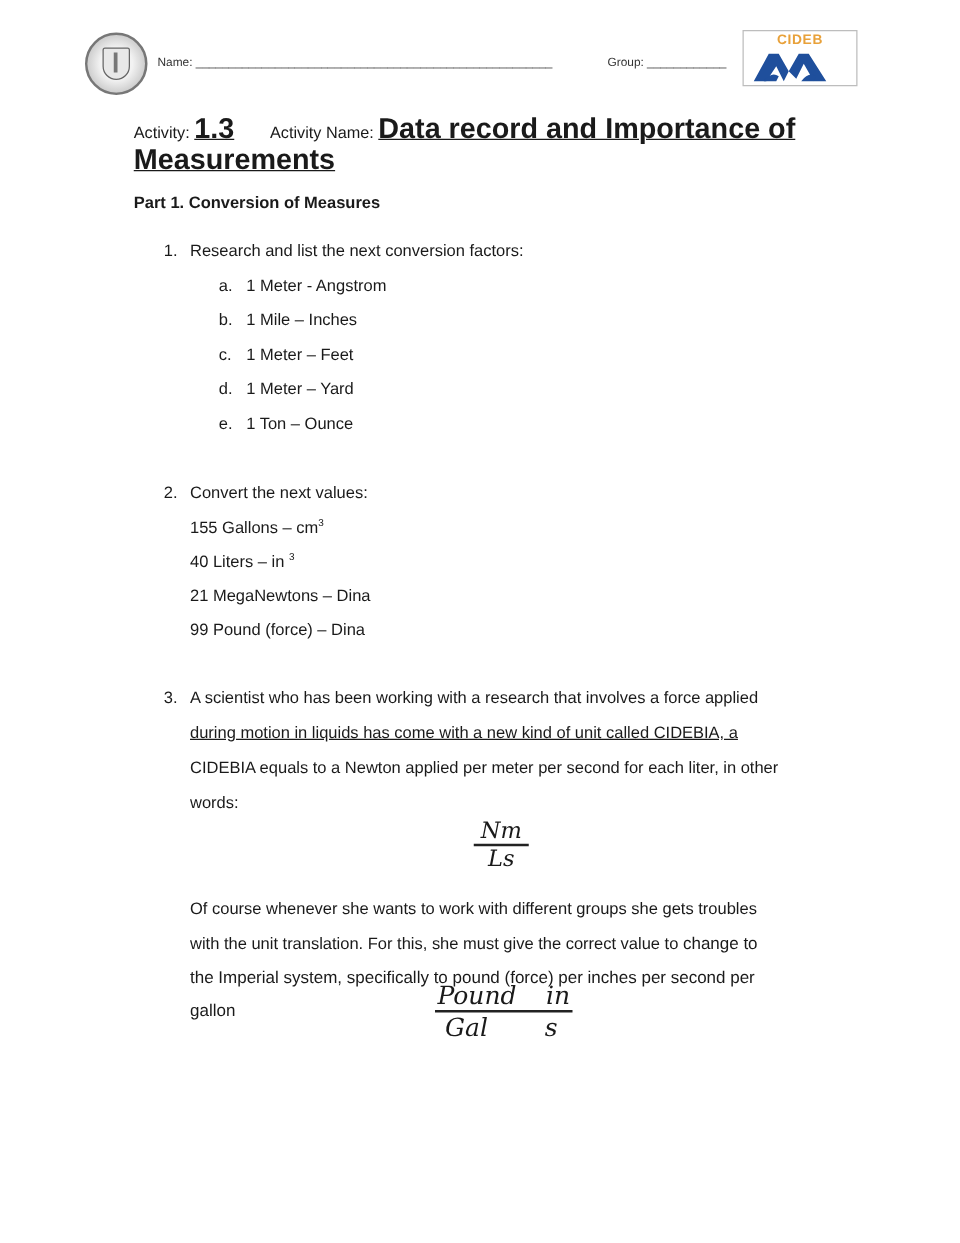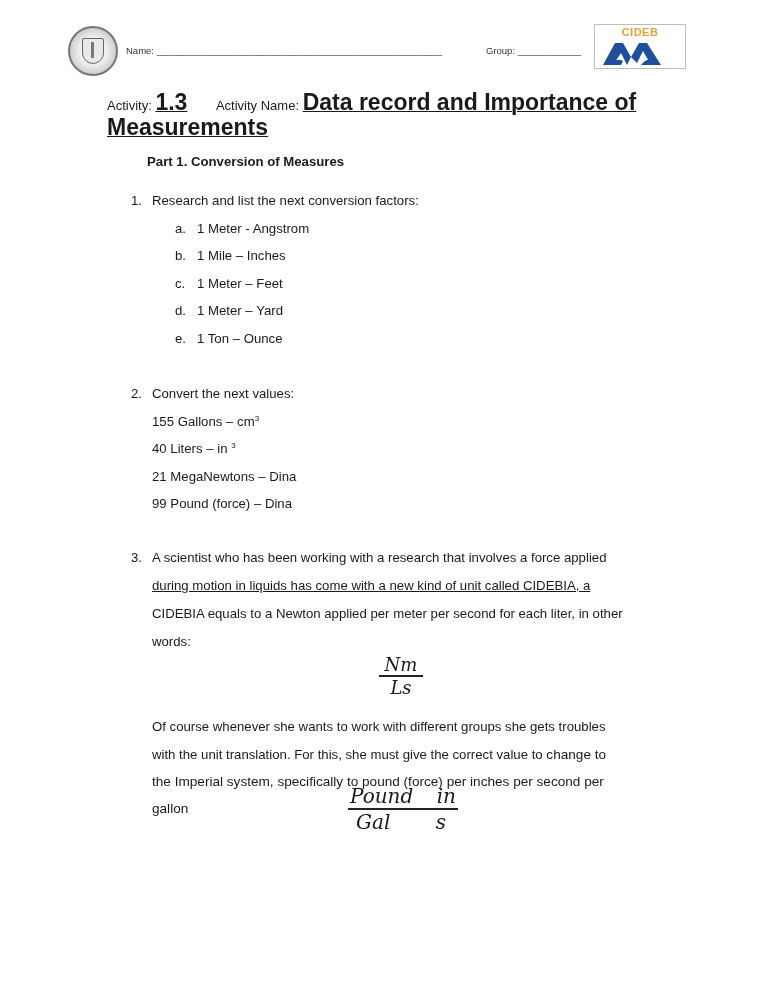--- a/index.html
+++ b/index.html
@@ -53,21 +53,21 @@
   <span>Activity:</span>
   <span class="big-bold">1.3</span>
   <span style="display:inline-block; width:22px;"></span>
   <span>Activity Name:</span>
   <span class="big-bold">Data record and Importance of</span>
 </div>
 <div class="abs" style="left:107px; top:114px;">
   <span class="big-bold">Measurements</span>
 </div>
 
-<div class="abs t13 bold" style="left:107px; top:154px;margin-left:40px;">Part 1. Conversion of Measures</div>
+<div class="abs t13 bold" style="left:107px; top:154px;">Part 1. Conversion of Measures</div>
 
 <div class="abs t13" style="left:131px; top:193px;">1.</div>
 <div class="abs t13" style="left:152px; top:193px;">Research and list the next conversion factors:</div>
 
 <div class="abs t13" style="left:175px; top:221px;">a.</div>
 <div class="abs t13" style="left:197px; top:221px;">1 Meter -  Angstrom</div>
 <div class="abs t13" style="left:175px; top:248px;">b.</div>
 <div class="abs t13" style="left:197px; top:248px;">1 Mile – Inches</div>
 <div class="abs t13" style="left:175px; top:276px;">c.</div>
 <div class="abs t13" style="left:197px; top:276px;">1 Meter – Feet</div>

